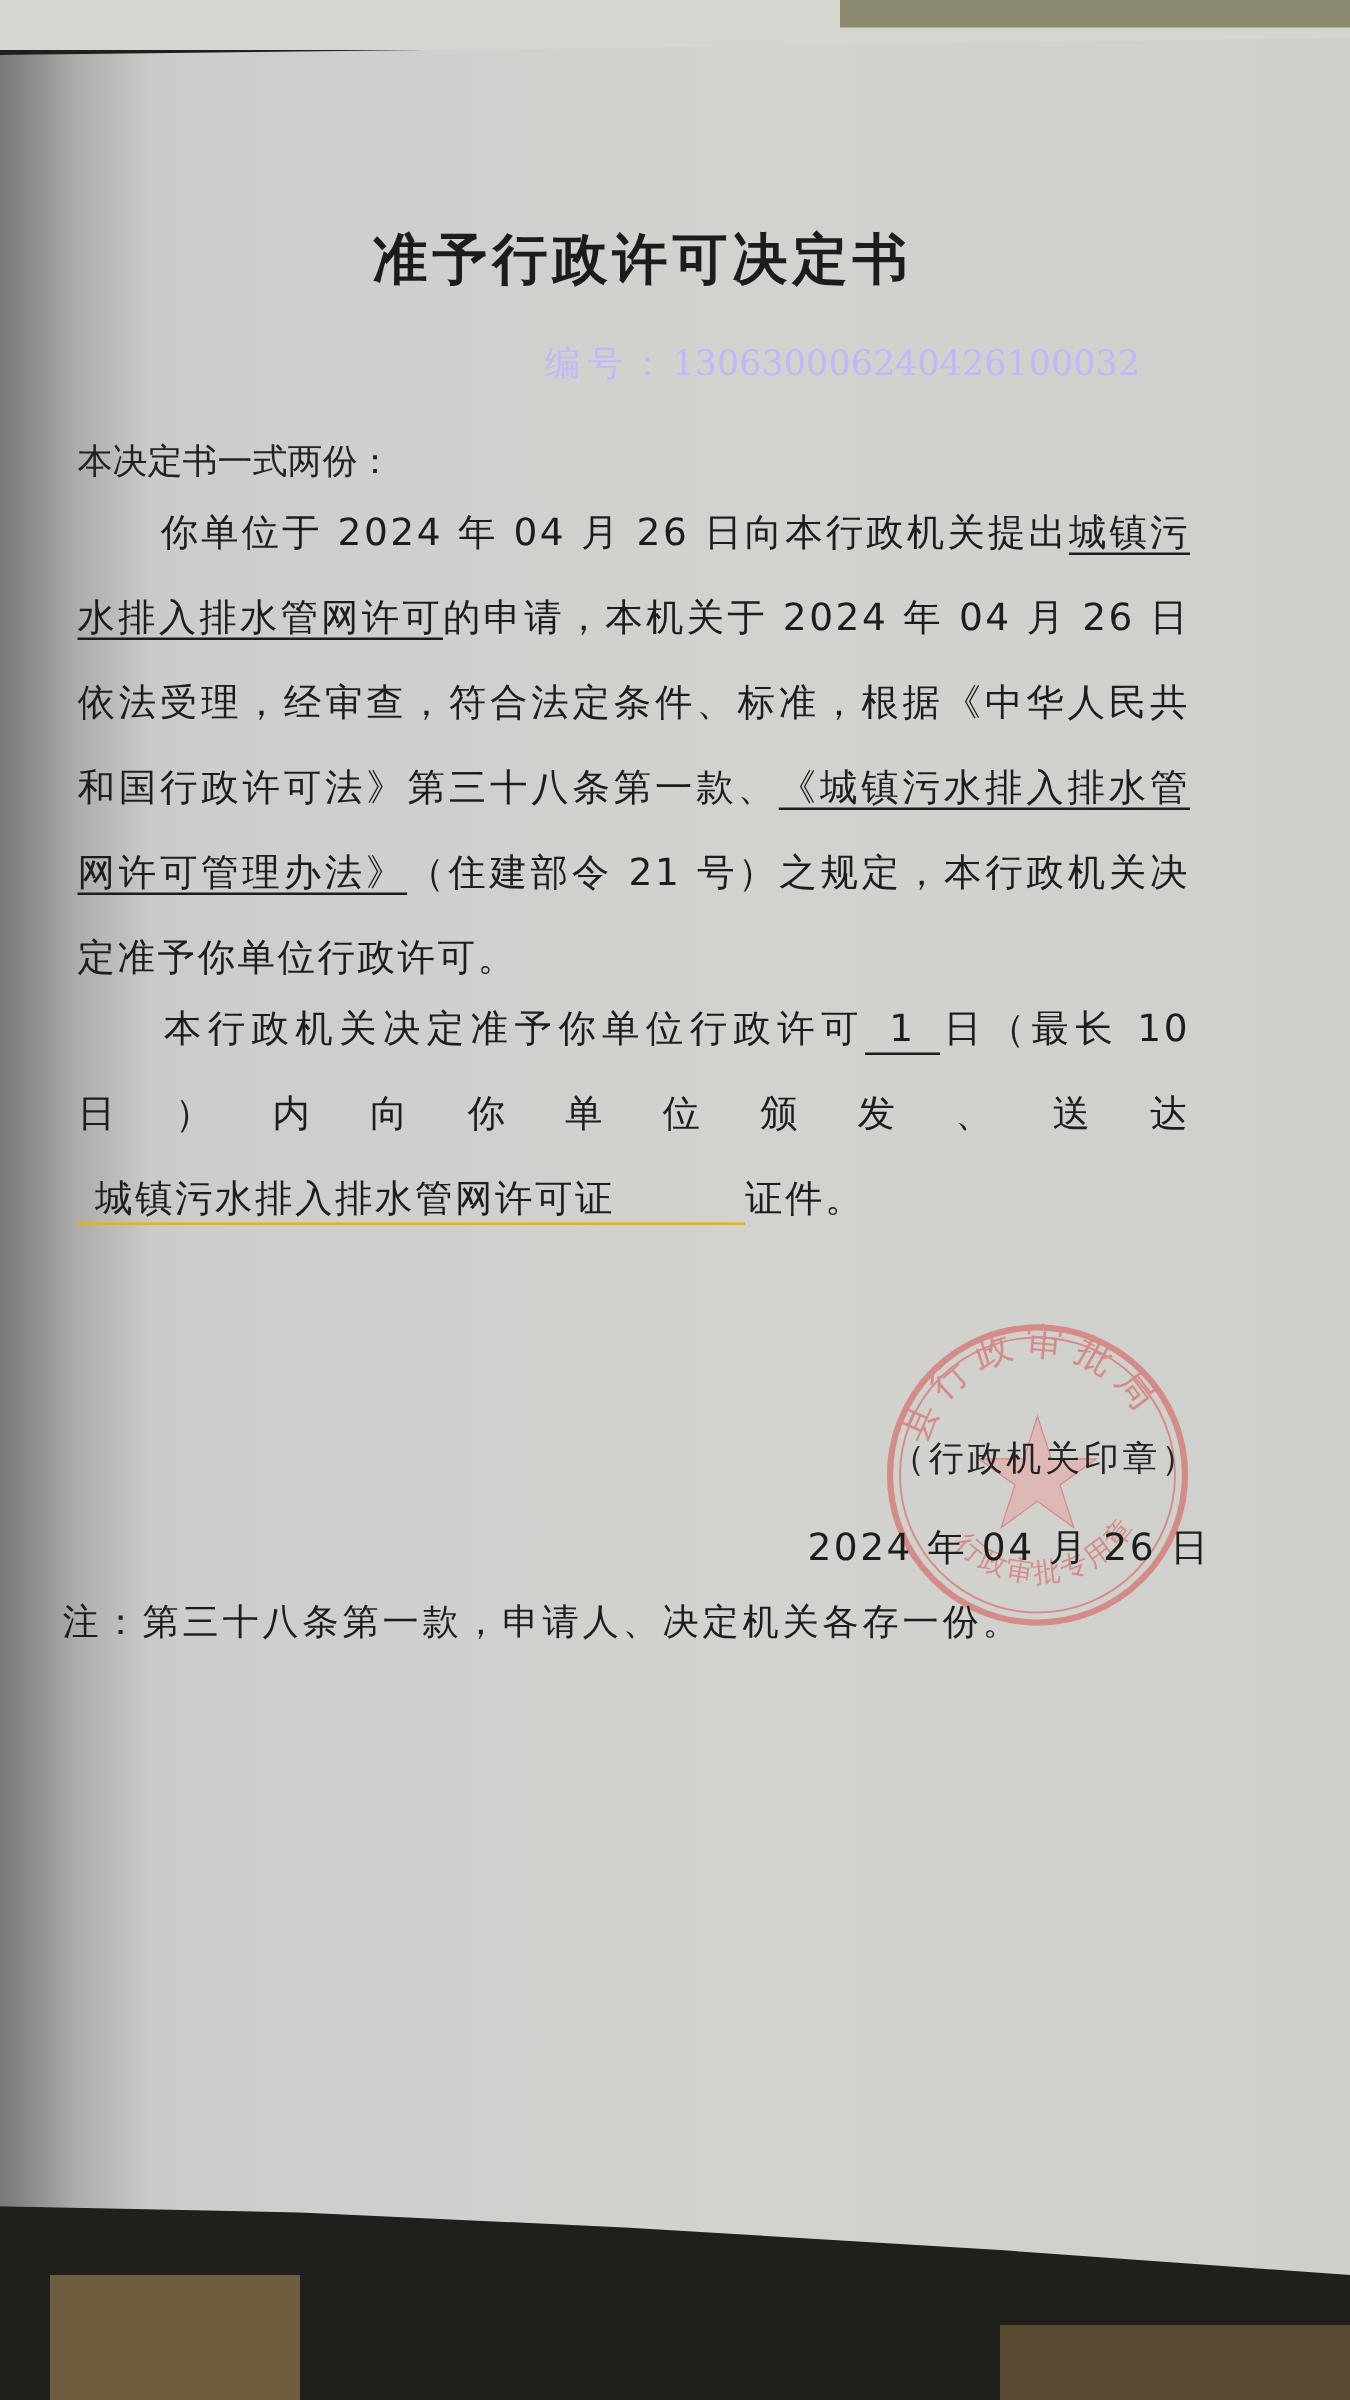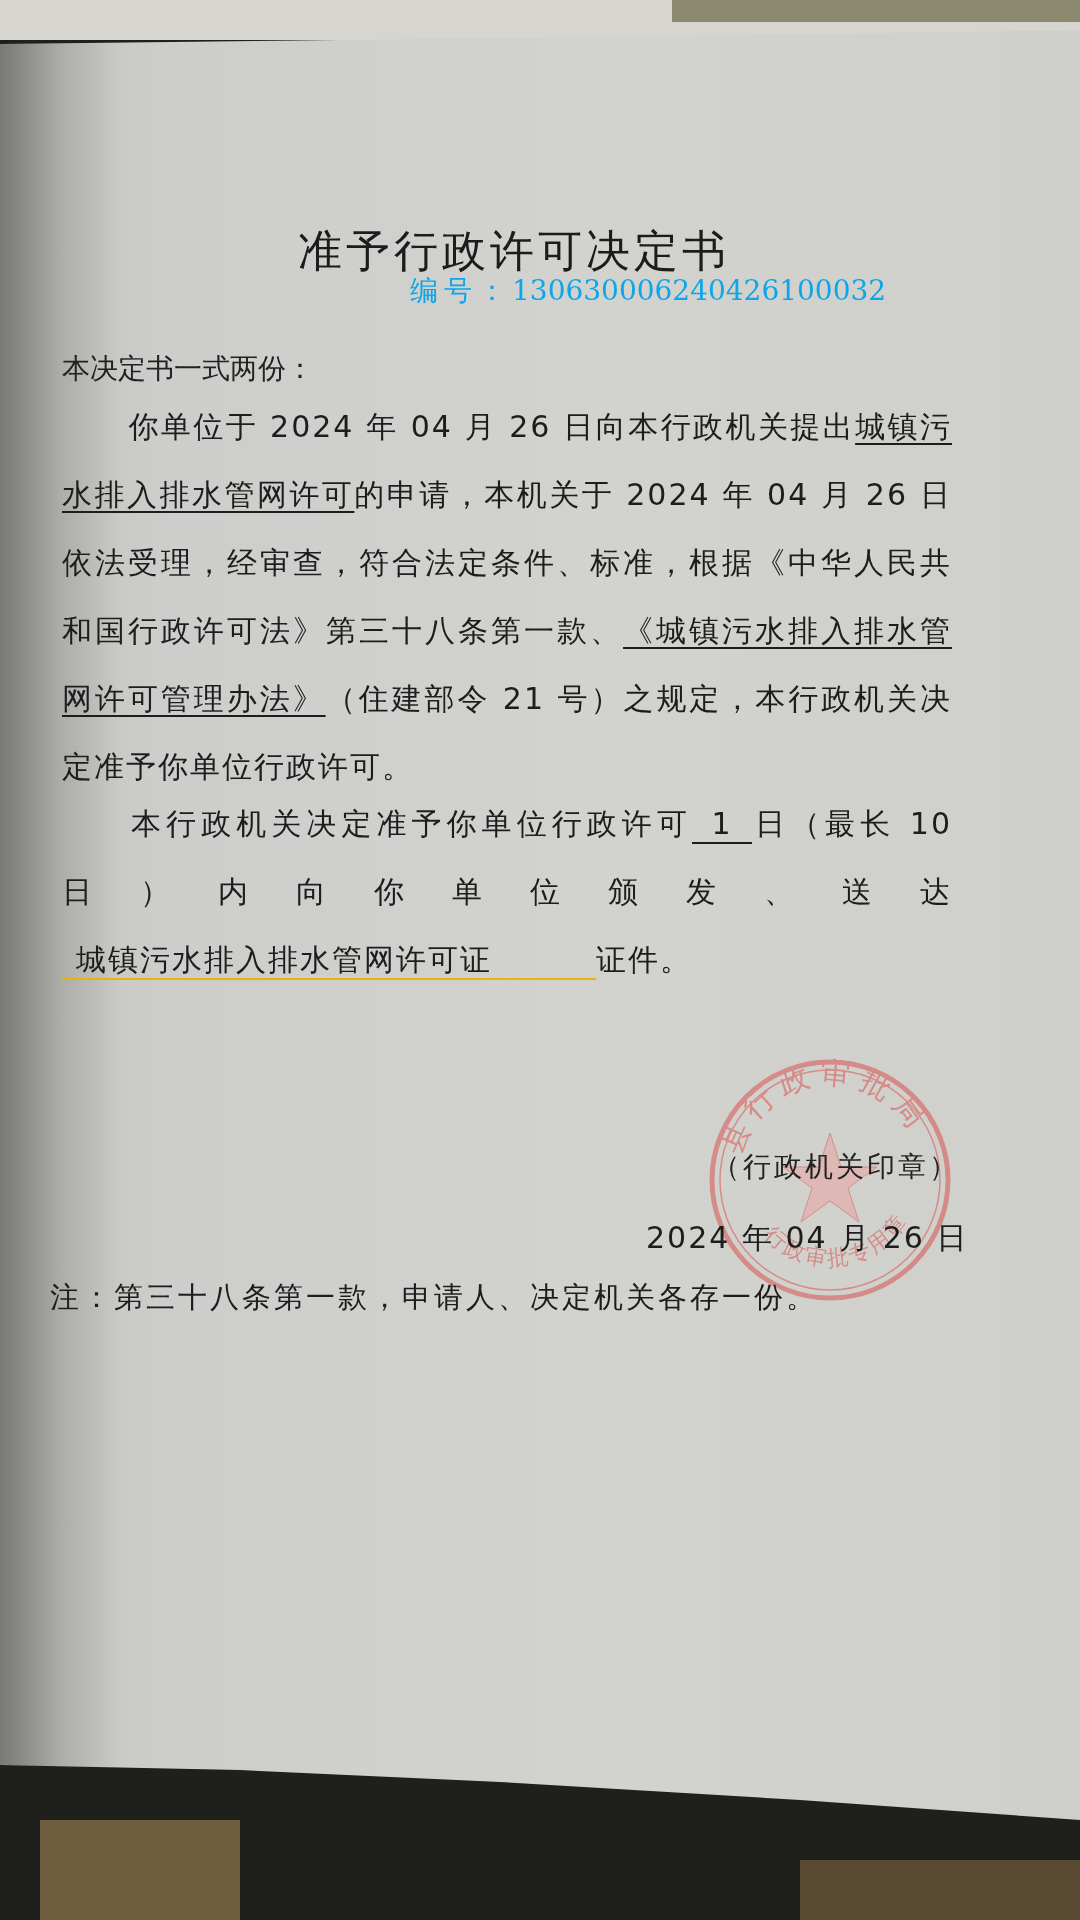--- a/index.html
+++ b/index.html
@@ -16,24 +16,24 @@
       position: absolute; left: 0; top: 30px; width: 1080px; height: 1810px;
       background: linear-gradient(90deg, #9a9b97 0px, #c4c5c1 60px, #cdcecb 160px, #d2d3cf 600px, #cfd0cc 1080px);
       clip-path: polygon(0 14px, 670px 6px, 1080px 0, 1080px 1790px, 800px 1770px, 500px 1752px, 240px 1740px, 0 1735px);
     }
     .paper-shade {
       position: absolute; left: 0; top: 0; width: 120px; height: 100%;
       background: linear-gradient(90deg, rgba(60,60,60,0.35), rgba(60,60,60,0));
     }
     .doc-title {
       position: absolute; left: 298px; top: 178px; font-size: 44px; letter-spacing: 4px;
-      color: #1c1c1c; font-weight: normal; font-family: "DejaVu Sans", sans-serif; margin-top: 44px;
+      color: #1c1c1c; font-weight: bold; font-family: "DejaVu Sans", sans-serif;
     }
     .doc-number {
-      position: absolute; left: 410px; top: 272px; font-size: 28px; color: #0ea5e9;
+      position: absolute; left: 436px; top: 272px; font-size: 28px; color: #c4b5fd;
     }
     .doc-number .label { letter-spacing: 6px; }
     .addressee {
       position: absolute; left: 62px; top: 350px; font-size: 28px; color: #222;
       font-family: "DejaVu Sans", sans-serif;
     }
     .body-text {
       position: absolute; left: 62px; width: 890px; font-size: 30px; color: #1d1d1d;
       line-height: 68px; letter-spacing: 2px; font-family: "DejaVu Sans", sans-serif;
       text-align: justify;

